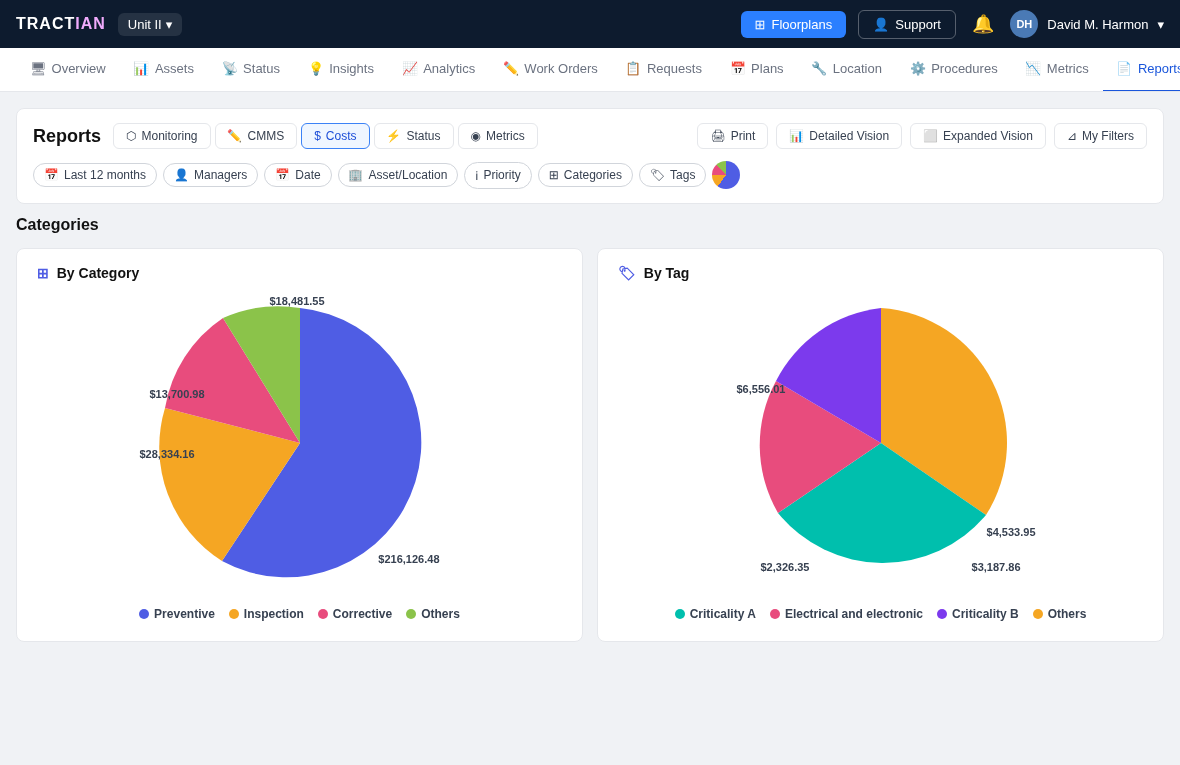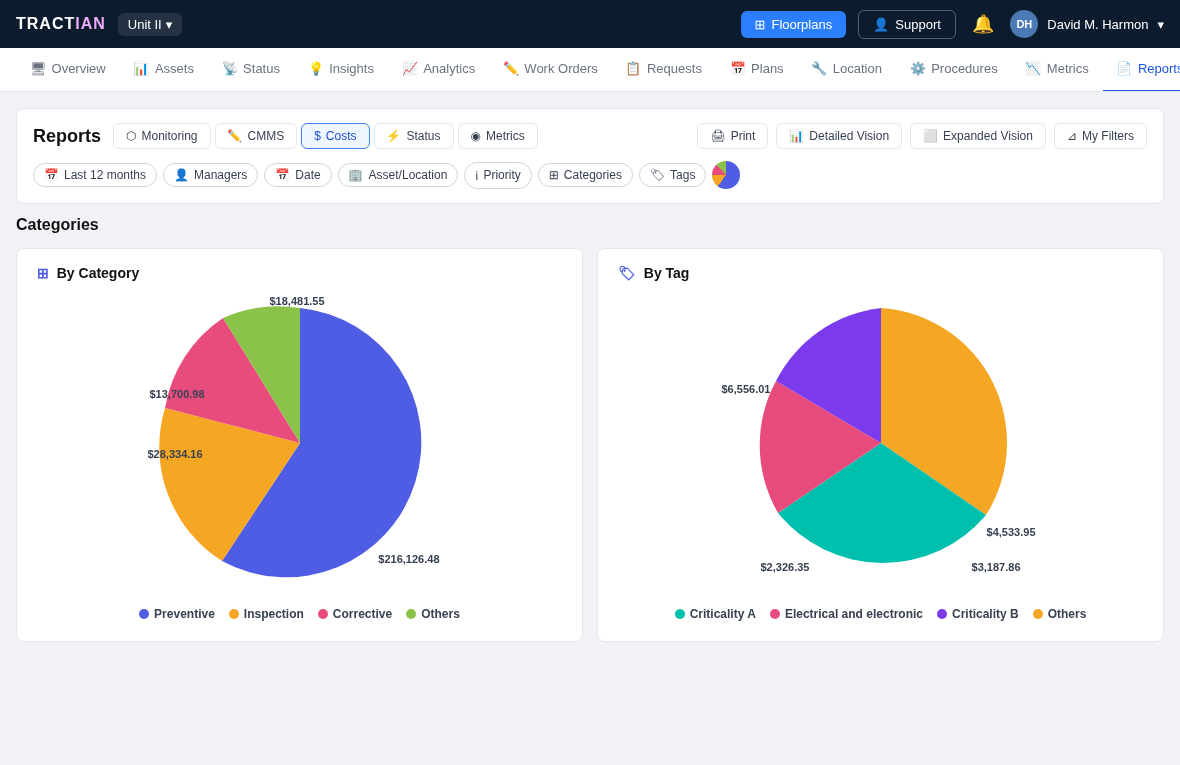--- a/index.html
+++ b/index.html
@@ -283,21 +283,21 @@
               <path d="M160,150 L82,268 A135,135 0 0,1 25,115 Z" fill="#f5a623"></path>
 
               <path d="M160,150 L25,115 A135,135 0 0,1 83,25 Z" fill="#e84c7d"></path>
 
               <path d="M160,150 L83,25 A135,135 0 0,1 160,15 Z" fill="#8bc34a"></path>
             </svg>
             
             <div class="pie-label" style="bottom:28px;right:20px;">
               <span>$216,126.48</span>
             </div>
-            <div class="pie-label" style="left:8px;top:155px;">
+            <div class="pie-label" style="left:0px;top:155px;">
               <span>$28,334.16</span>
             </div>
             <div class="pie-label" style="left:10px;top:65px;margin-top:30px;">
               <span>$13,700.98</span>
             </div>
             <div class="pie-label" style="top:2px;left:130px;">
               <span>$18,481.55</span>
             </div>
           </div>
           <div class="legend">
@@ -341,21 +341,21 @@
             
             <div class="pie-label" style="bottom:55px;right:5px;">
               <span>$4,533.95</span>
             </div>
             <div class="pie-label" style="bottom:20px;right:20px;">
               <span>$3,187.86</span>
             </div>
             <div class="pie-label" style="bottom:20px;left:40px;">
               <span>$2,326.35</span>
             </div>
-            <div class="pie-label" style="top:90px;left:1px;">
+            <div class="pie-label" style="top:90px;left:16px;">
               <span>$6,556.01</span>
             </div>
           </div>
           <div class="legend">
             <div class="legend-item">
               <div class="legend-dot" style="background:#00bfad;"></div>
               <span>Criticality A</span>
             </div>
             <div class="legend-item">
               <div class="legend-dot" style="background:#e84c7d;"></div>

